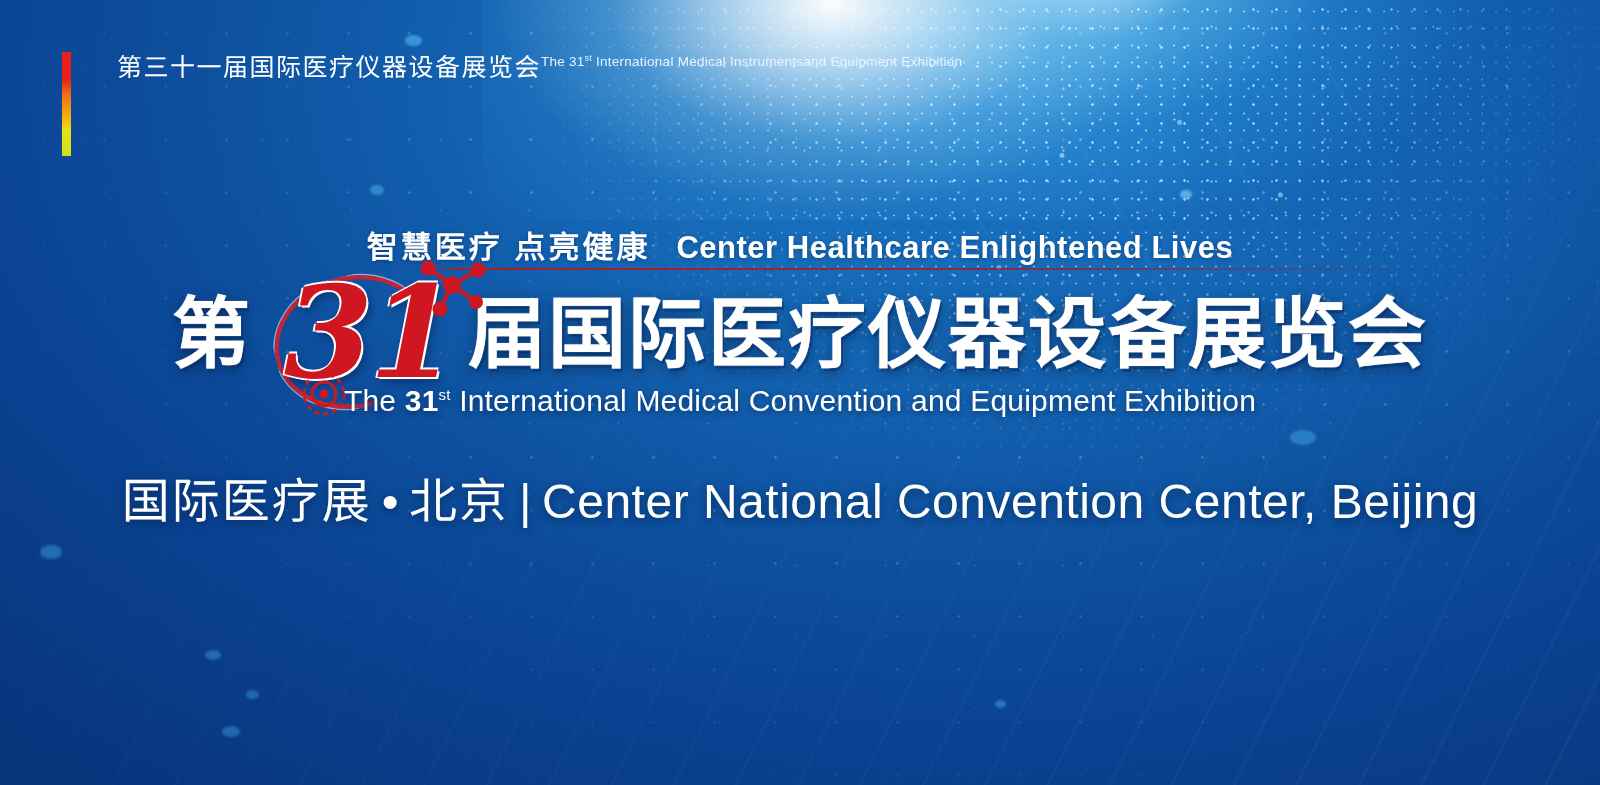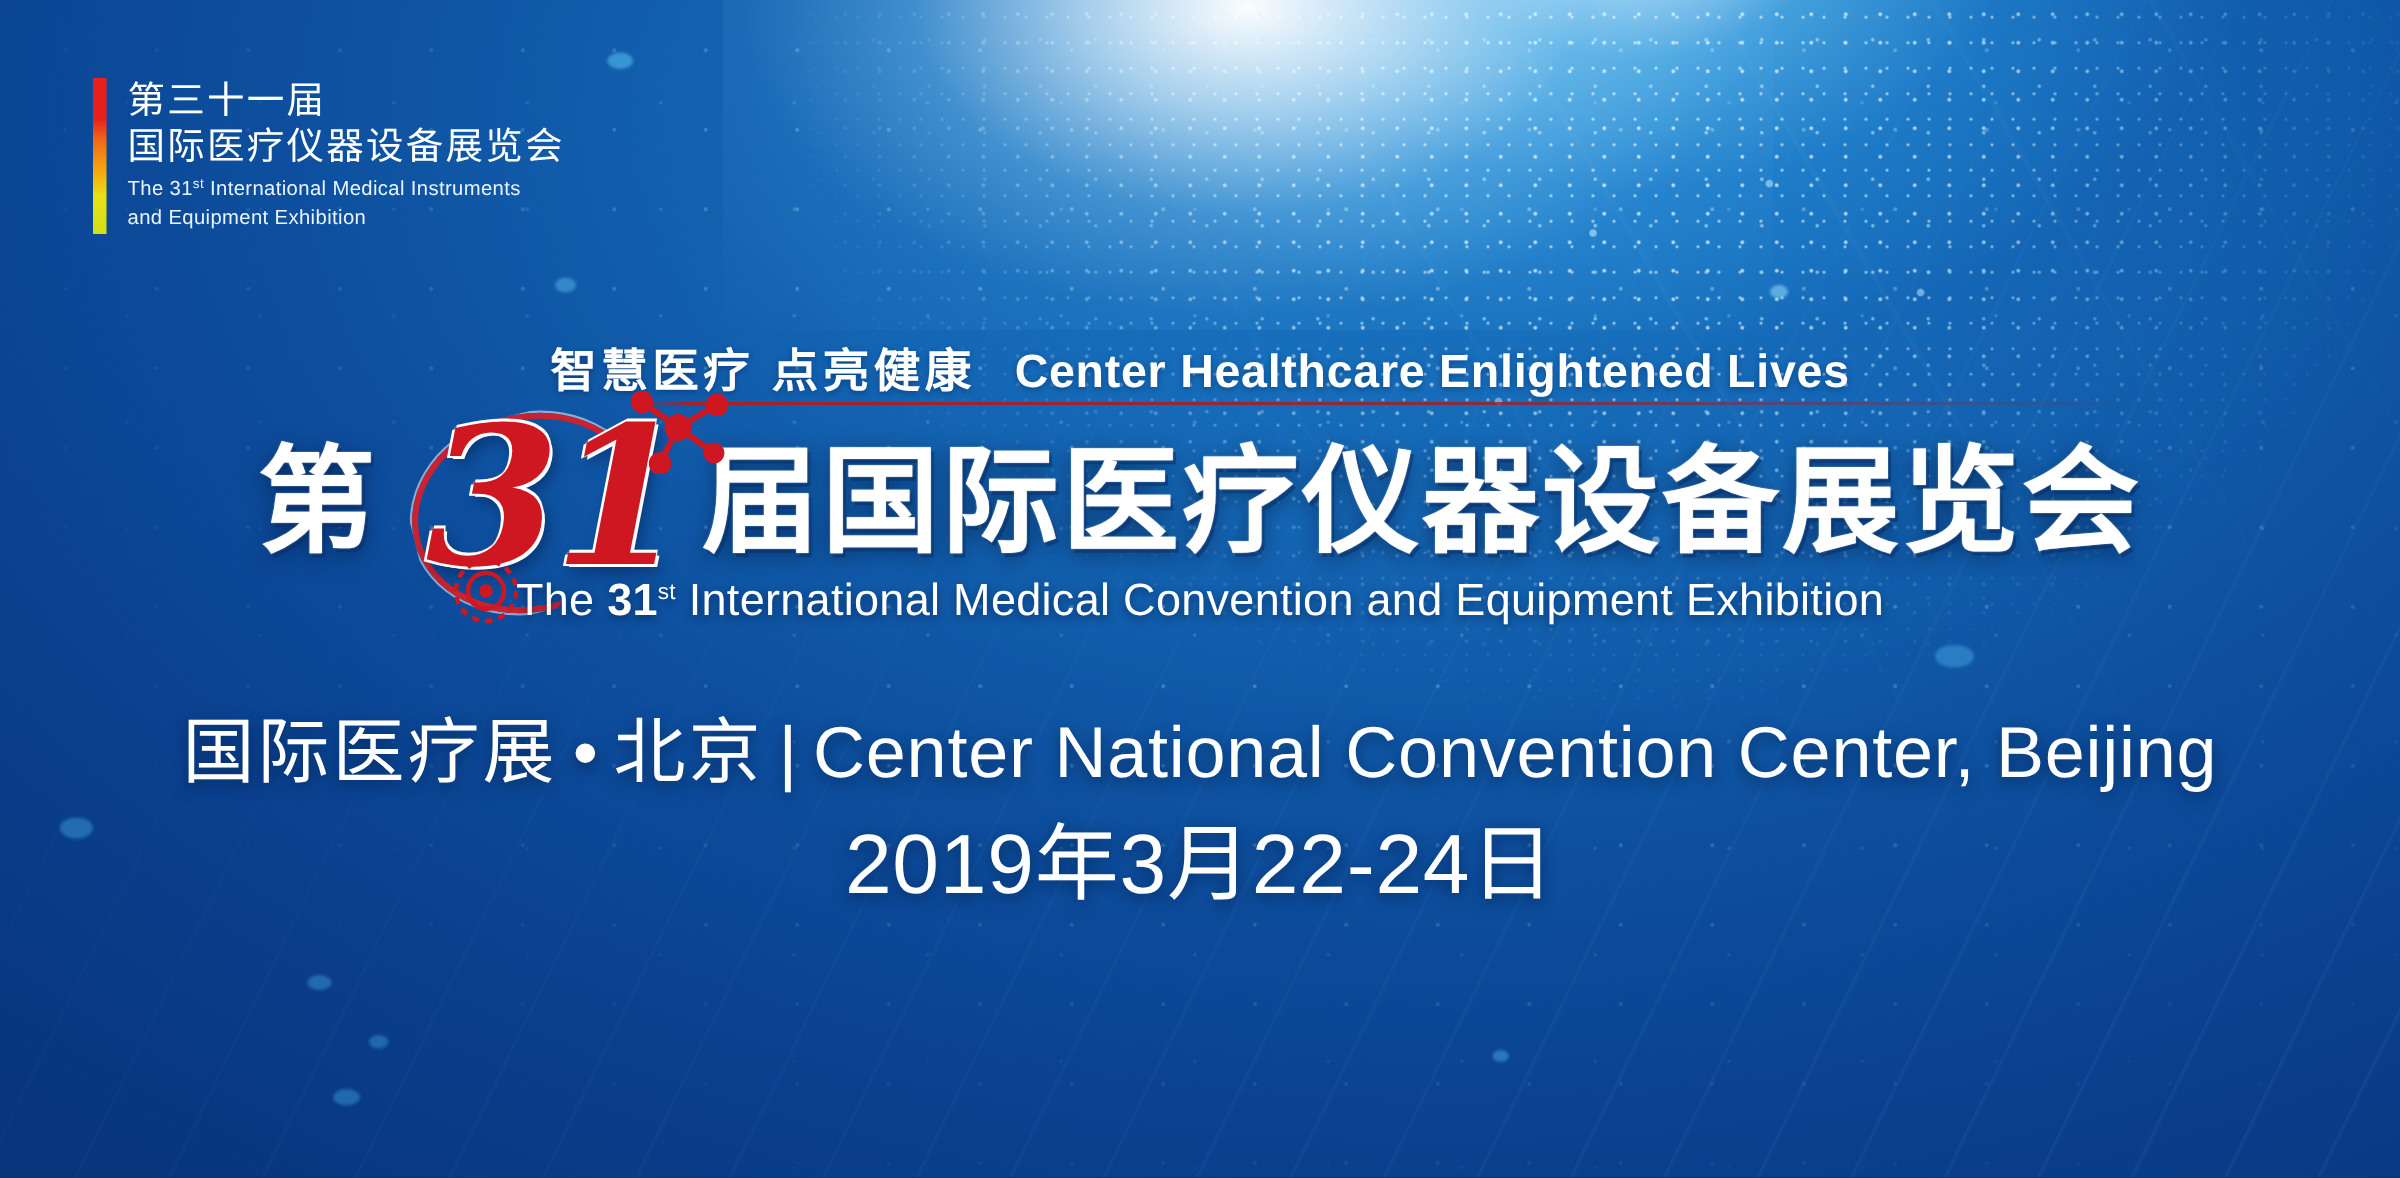--- a/index.html
+++ b/index.html
@@ -119,21 +119,21 @@
     width: 9px;
     min-height: 104px;
     background: linear-gradient(to bottom,
       #e8201c 0%, #e8201c 26%,
       #ef6a16 40%,
       #f5a20f 58%,
       #e9e017 76%,
       #cfe01a 100%);
     flex: none;
   }
-  .header-left-text { display: flex; flex-direction: column; justify-content: flex-start; }
+  .header-left-text { display: flex; flex-direction: row; justify-content: space-between; margin-left: 32px; }
   .hl-cn1, .hl-cn2 {
     color: #ffffff;
     font-size: 25px;
     line-height: 1.22;
     letter-spacing: 1.5px;
     font-weight: 500;
     white-space: nowrap;
   }
   .hl-cn2 { margin-bottom: 3px; }
   .hl-en {
@@ -382,15 +382,14 @@
 
     <div class="title-en">
       <span>The </span><b>31</b><sup>st</sup><span> International Medical Convention and Equipment Exhibition</span>
     </div>
   </div>
 
   <div class="venue">
     <span class="v-cn">国际医疗展</span><span class="v-dot">•</span><span class="v-cn">北京</span><span class="v-bar">|</span><span>Center National Convention Center, Beijing</span>
   </div>
 
-  <div class="date">2019年3月22-24日</div>
 
 </div>
 
 </body></html>

